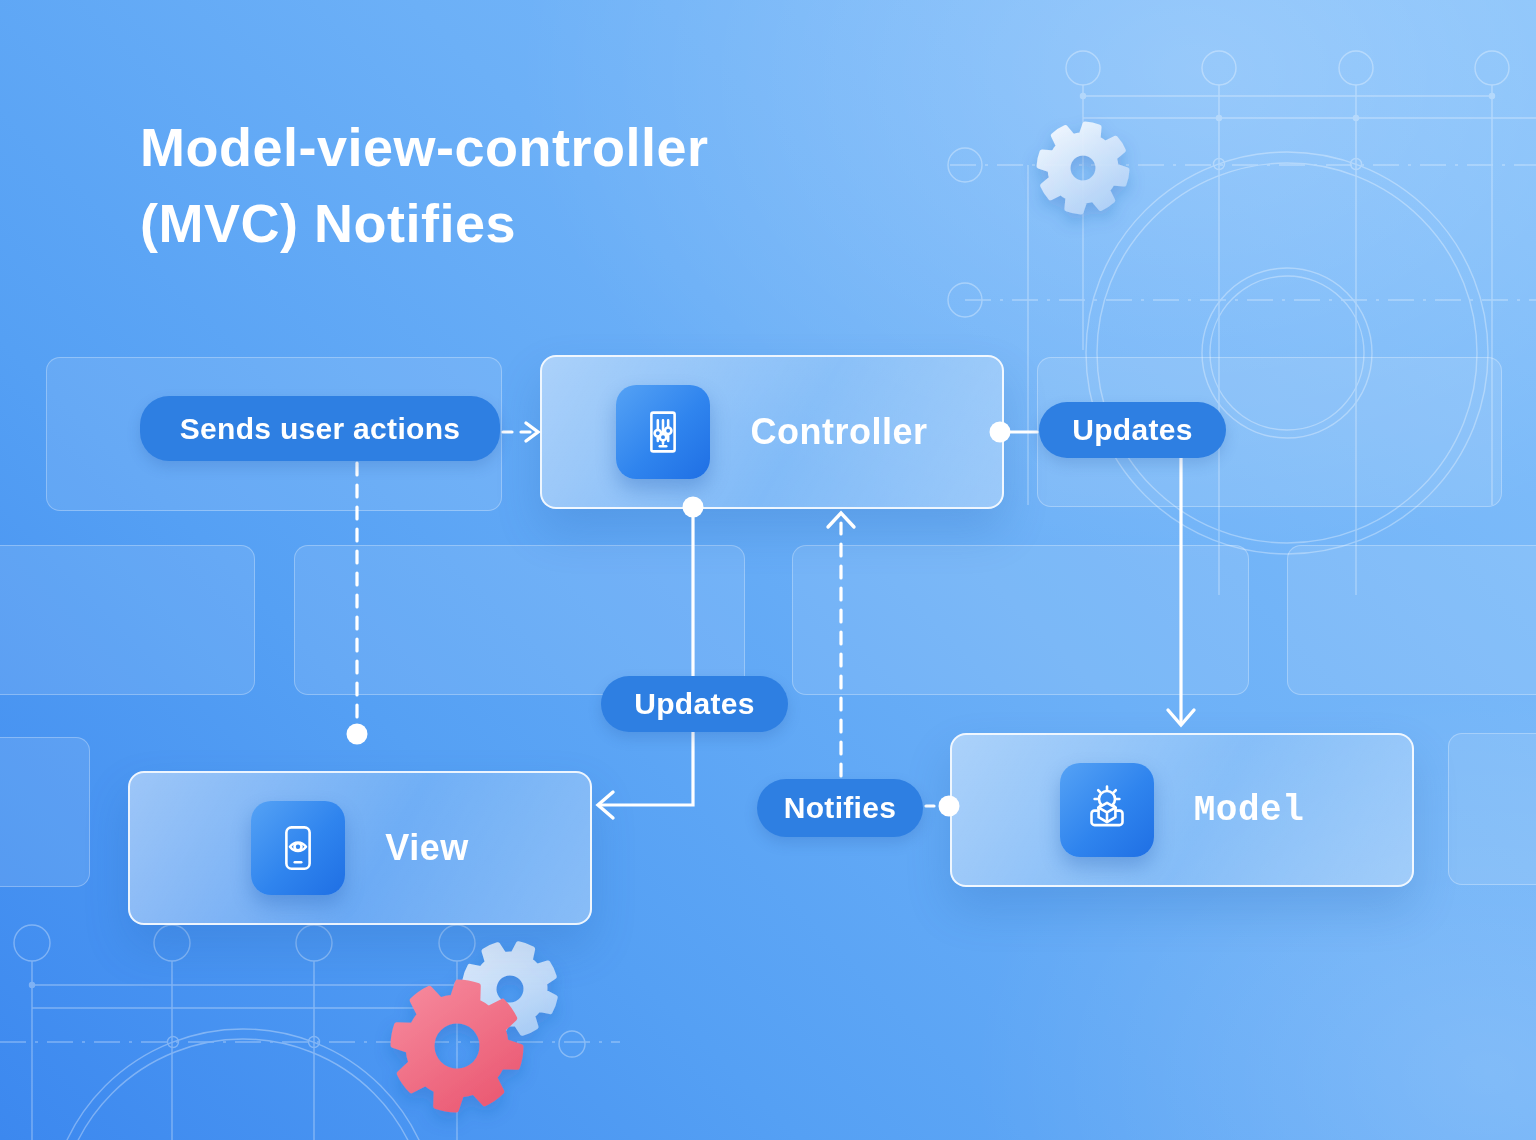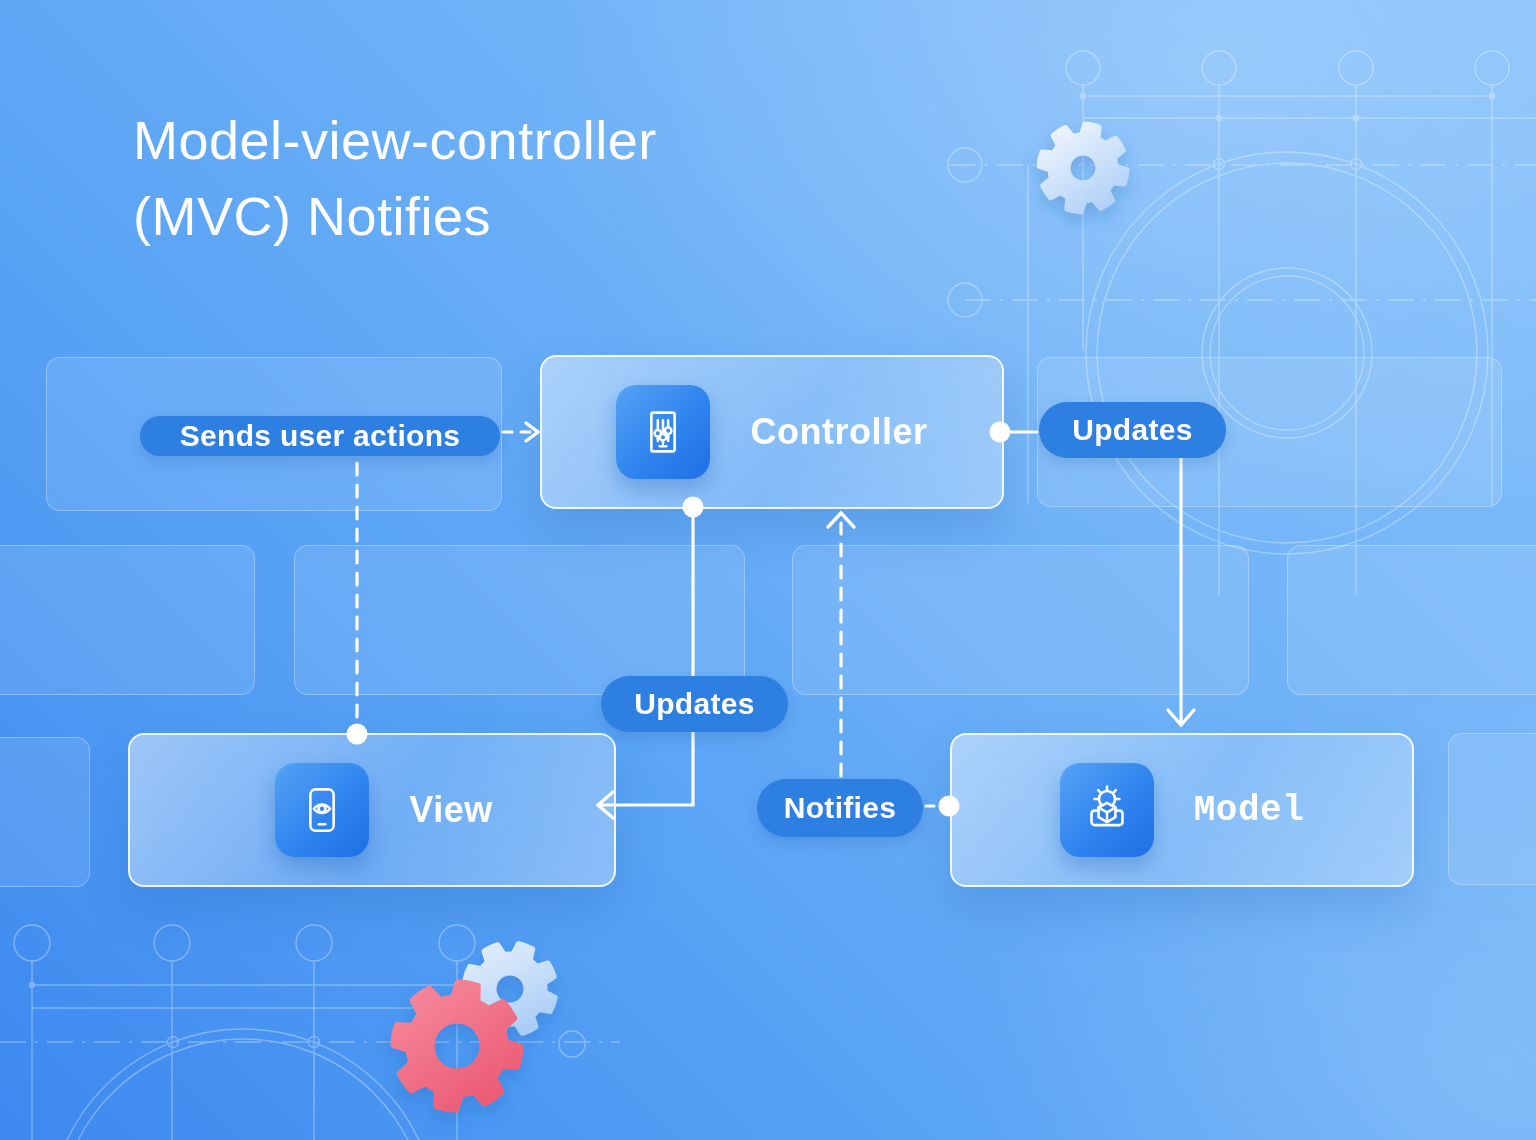--- a/index.html
+++ b/index.html
@@ -16,42 +16,42 @@
   .panel{position:absolute;background:rgba(255,255,255,0.10);border:1.5px solid rgba(255,255,255,0.28);border-radius:14px;}
   .p1{left:46px;top:357px;width:454px;height:152px;}
   .p2{left:1037px;top:357px;width:463px;height:148px;}
   .p3{left:-50px;top:545px;width:303px;height:148px;}
   .p4{left:294px;top:545px;width:449px;height:148px;}
   .p5{left:792px;top:545px;width:455px;height:148px;}
   .p6{left:1287px;top:545px;width:330px;height:148px;}
   .p7{left:-58px;top:737px;width:146px;height:148px;}
   .p8{left:1448px;top:733px;width:170px;height:150px;}
   
-  .title{position:absolute;left:128px;top:97px;margin:5px;color:#ffffff;
-    font-size:54px;font-weight:400;line-height:76px;letter-spacing:0.5px;}
+  .title{position:absolute;left:128px;top:97px;margin:12px;color:#ffffff;
+    font-size:54px;font-weight:700;line-height:76px;letter-spacing:0.5px;}
   
   .card{position:absolute;width:460px;height:150px;border-radius:16px;
     background:linear-gradient(120deg,rgba(255,255,255,0.46),rgba(255,255,255,0.17) 55%,rgba(255,255,255,0.30));
     border:2px solid rgba(255,255,255,0.85);
     box-shadow:0 22px 45px rgba(30,90,170,0.20);
     display:flex;align-items:center;justify-content:center;gap:40px;}
   .card-controller{left:540px;top:355px;}
-  .card-view{left:128px;top:733px;padding-left:24px;}
+  .card-view{left:128px;top:771px;}
   .card-model{left:950px;top:733px;font-family:Liberation Mono, monospace;}
   .tile{width:94px;height:94px;border-radius:20px;flex:0 0 auto;
     background:linear-gradient(135deg,#55a2f5 0%,#2f84ee 55%,#1f6fe4 100%);
     box-shadow:0 10px 20px rgba(20,80,170,0.30);
     display:flex;align-items:center;justify-content:center;}
   .tile svg{width:62px;height:62px;}
   .card-label{color:#ffffff;font-size:36px;font-weight:700;letter-spacing:0.5px;}
   
   .pill{position:absolute;background:#2e7fe2;color:#ffffff;border-radius:29px;
     font-size:30px;font-weight:700;display:flex;align-items:center;justify-content:center;
     white-space:nowrap;box-shadow:0 6px 14px rgba(25,70,150,0.18);letter-spacing:0.3px;}
-  .pill-sends{left:140px;top:416px;width:360px;height:40px;}
+  .pill-sends{left:140px;top:396px;width:360px;height:65px;}
   .pill-updates-right{left:1039px;top:402px;width:187px;height:56px;}
   .pill-updates-mid{left:601px;top:676px;width:187px;height:56px;}
   .pill-notifies{left:757px;top:779px;width:166px;height:58px;}
 </style>
 </head>
 <body>
 
 <div class="canvas">
 
   <svg class="layer" viewBox="0 0 1536 1140">

